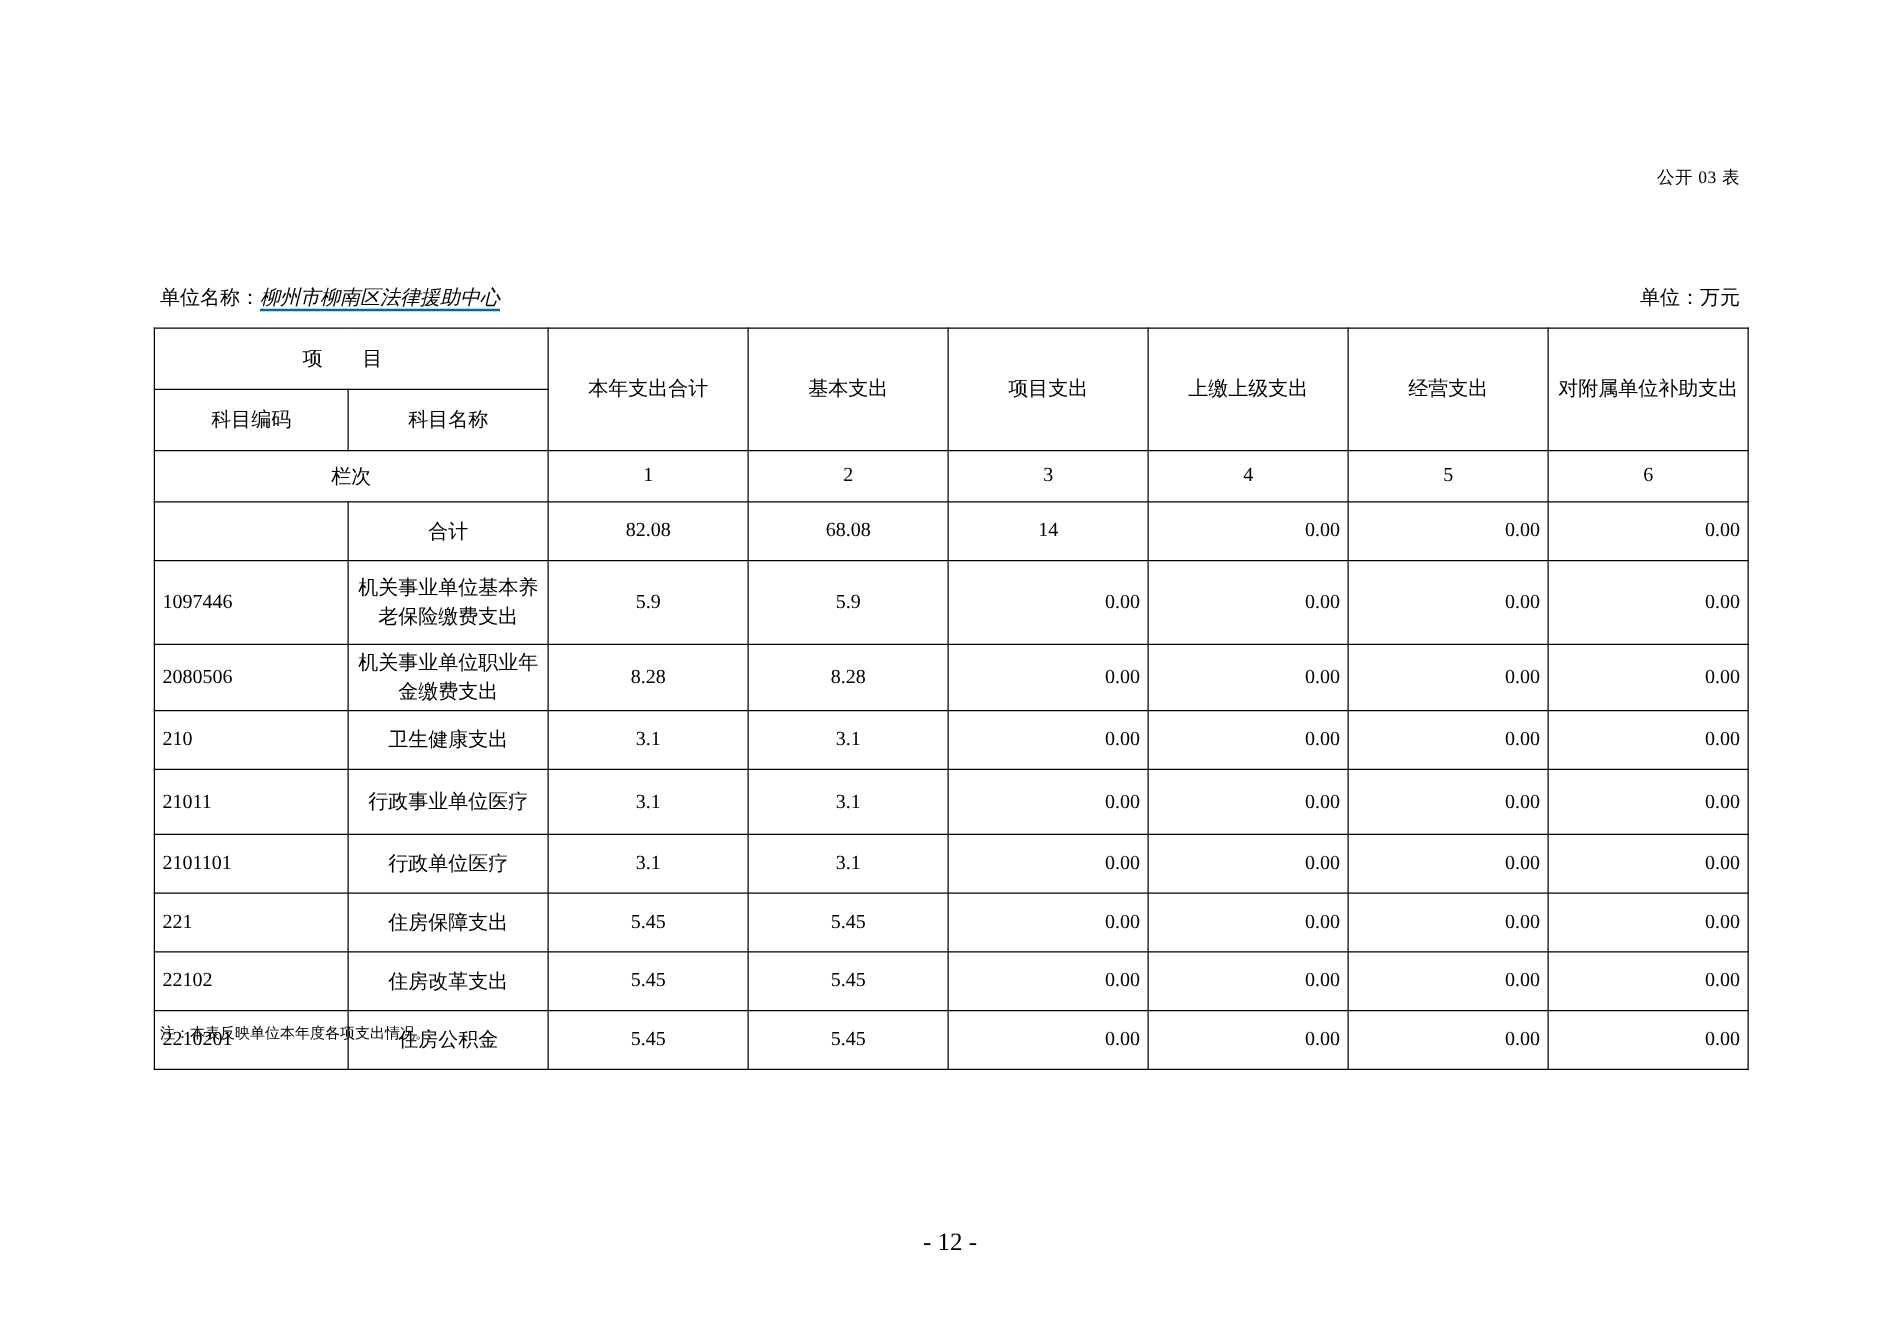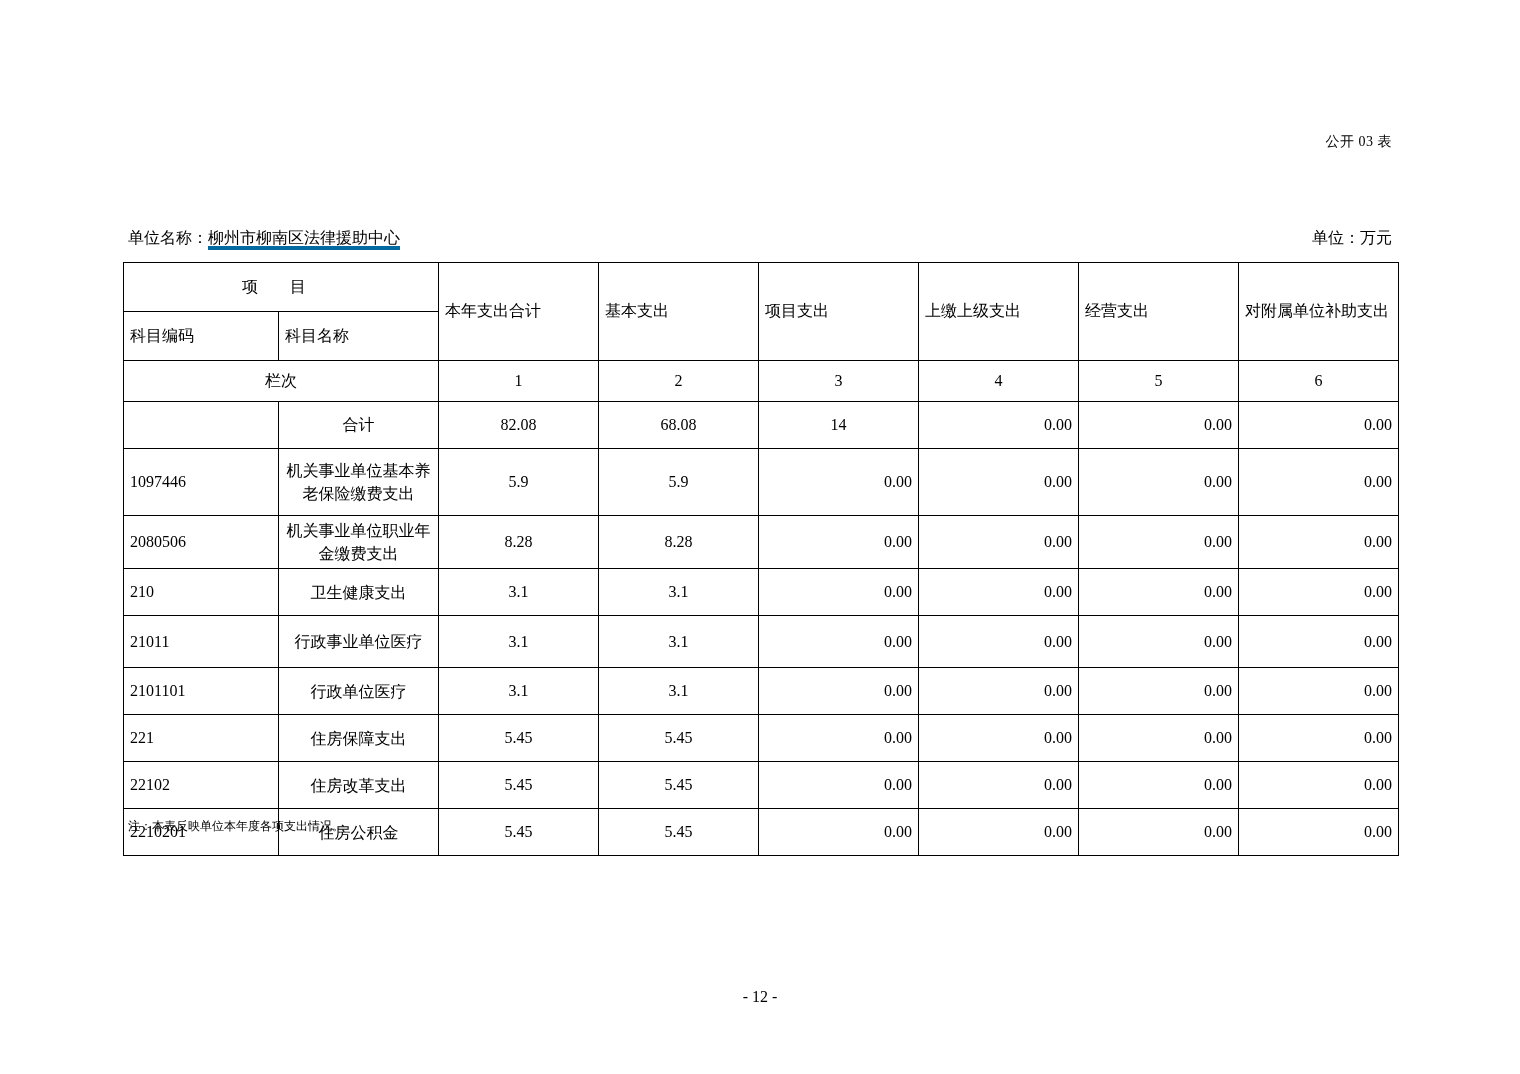--- a/index.html
+++ b/index.html
@@ -45,21 +45,22 @@
     right: 128px;
     height: 24px;
   }
   .meta-left {
     position: absolute;
     left: 0;
     top: 0;
     font-size: 16px;
   }
   .meta-left .value {
-    border-bottom: 4px solid #0369a1;
+    border-bottom: 2px solid #0369a1;
+    font-style: italic;
   }
   .meta-right {
     position: absolute;
     right: 0;
     top: 0;
     font-size: 16px;
     font-family: Liberation Serif, serif;
   }
   table.fin {
     position: absolute;
@@ -73,20 +74,21 @@
     border: 1px solid #000000;
     font-size: 16px;
     font-weight: normal;
     padding: 3px 6px;
     vertical-align: middle;
   }
   .c-code { width: 155px; }
   .c-name { width: 160px; }
   .c-num  { width: 160px; }
   .hdr-center {
+    text-align: center;
   }
   .proj-head {
     text-align: center;
     letter-spacing: 14px;
     padding-left: 14px;
   }
   .row-h1 td { height: 42px; }
   .row-h2 td { height: 42px; }
   .row-lanci td { height: 34px; text-align: center; }
   .row-total td { height: 40px; }
@@ -117,21 +119,21 @@
     top: 818px;
     left: 128px;
     font-size: 12px;
   }
   .pagenum {
     position: absolute;
     bottom: 68px;
     left: 0;
     width: 100%;
     text-align: center;
-    font-size: 16px;
+    font-size: 20px;
   }
   .tall-row td { height: 60px; }
   .mid-row td { height: 45px; }
   .std-row td { height: 40px; }
 </style>
 </head>
 <body>
 
 <div class="page">
 

